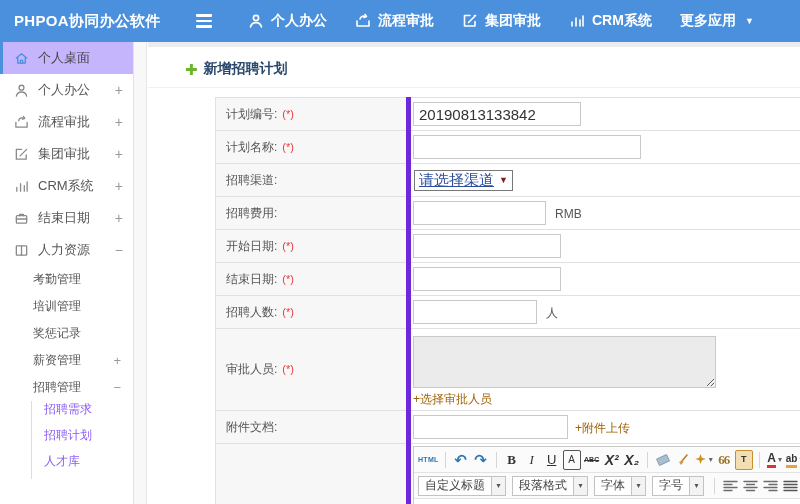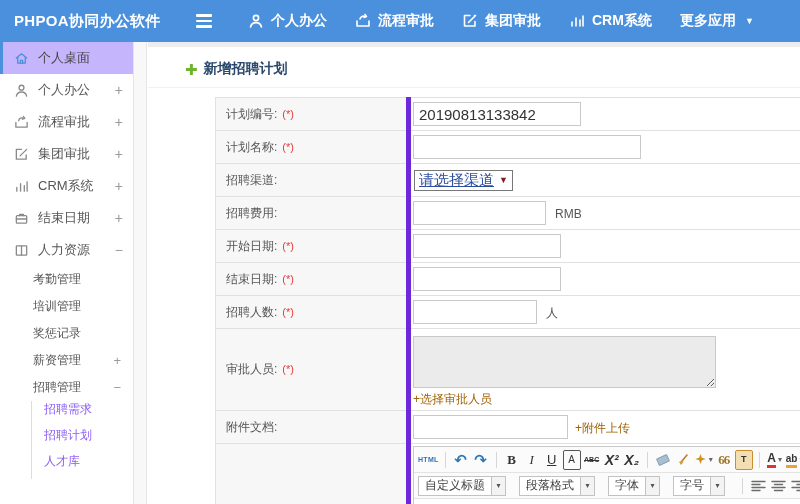--- a/index.html
+++ b/index.html
@@ -83,21 +83,21 @@
   .ic-quote{color:#a0762b;font-weight:bold;font-family:"Liberation Serif",serif;font-size:13px;letter-spacing:-1px}
   .ic-paste{border:1px solid #c98f2d;background:#f3ddb3;font-size:9px;font-weight:bold;
             line-height:13px;padding:0 3px;border-radius:2px;color:#333}
   .ic-fontcolor{font-weight:bold;font-size:12px;border-bottom:3px solid #d33;line-height:13px}
   .ic-highlight{font-size:10px;font-weight:bold;border-bottom:3px solid #e8a33d;line-height:13px}
   .mini-caret{font-size:8px;color:#666;margin-left:2px}
   .eraser{width:12px;height:8px;background:#a9bfd0;border:1px solid #86a1b5;border-radius:1px;
           transform:rotate(-25deg)}
   .tbtn svg{stroke-linecap:round;stroke-linejoin:round}
   .dd{display:inline-flex;align-items:stretch;height:20px;border:1px solid #c2c2c2;background:#fff;
-      margin-right:11px;cursor:pointer;flex:none}
+      margin-right:4px;cursor:pointer;flex:none}
   .dd-text{display:flex;align-items:center;padding:0 6px;font-size:12px;color:#444;white-space:nowrap}
   .dd-caret{display:flex;align-items:center;justify-content:center;width:14px;font-size:8px;color:#555;
             border-left:1px solid #c2c2c2;background:#f3f3f3}
   .editor-body{height:40px;background:#fff}
 </style>
 </head>
 <body>
 
 <div class="topbar">
   <div class="logo">PHPOA协同办公软件</div>

